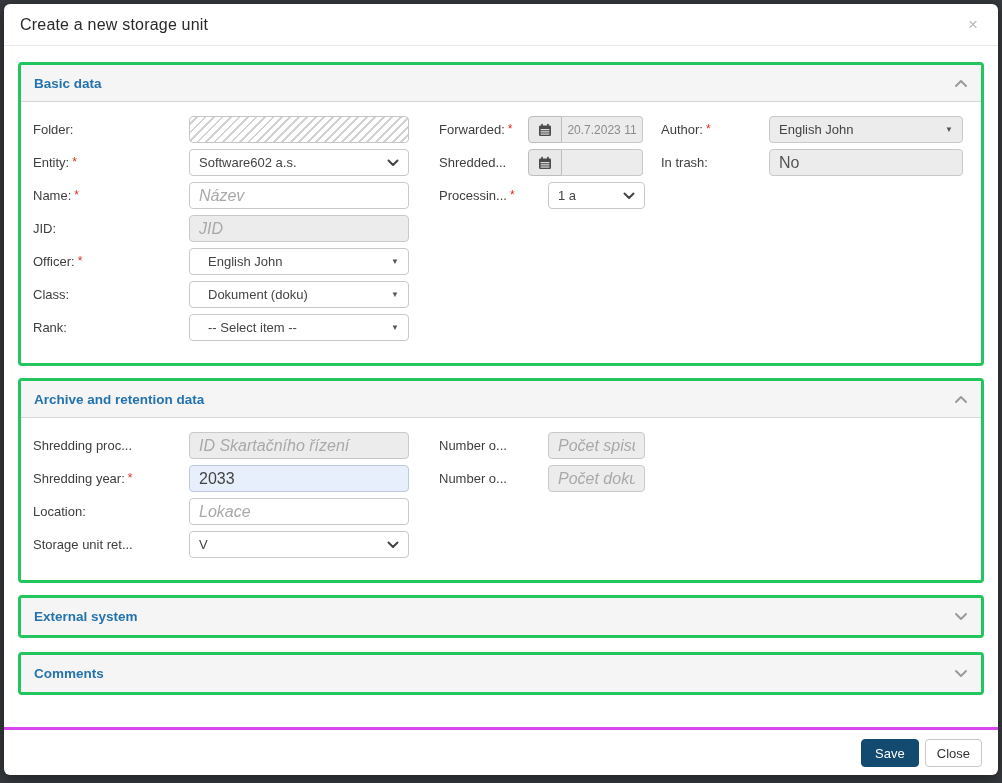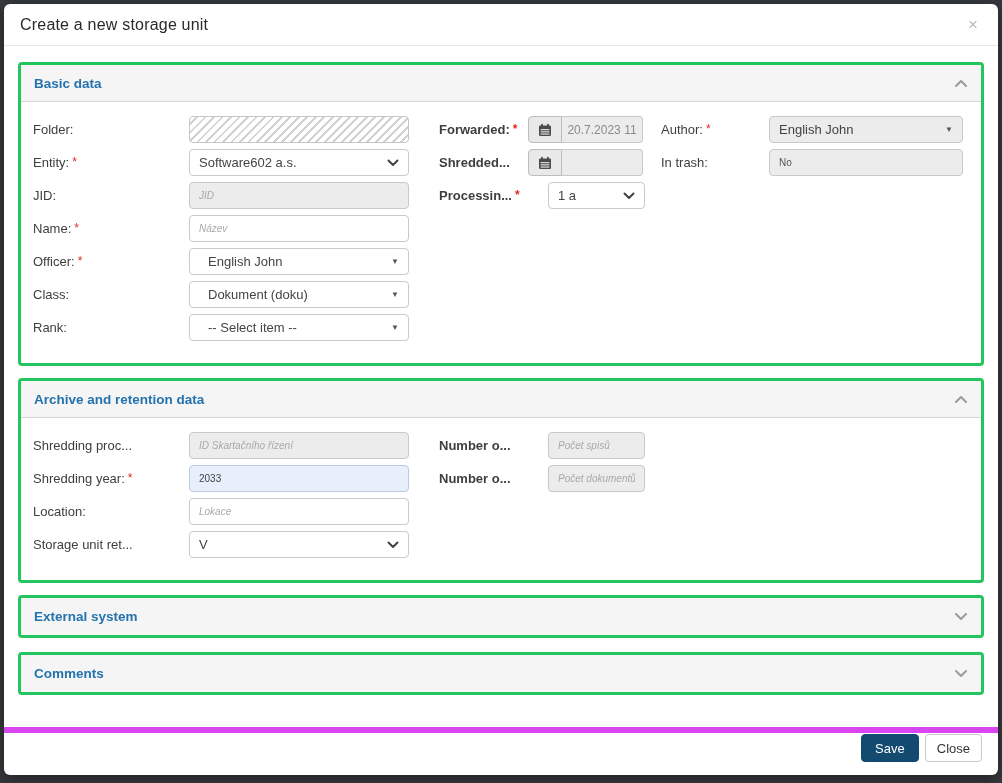--- a/index.html
+++ b/index.html
@@ -47,31 +47,31 @@
   .panel-body { padding:14px 12px 16px 12px; display:flex; }
 
   .fcol { display:flex; flex-direction:column; }
   .col-w1 { width:376px; margin-right:30px; }
   .col-w2 { width:206px; margin-right:16px; }
   .col-w3 { width:302px; }
 
   .frow { display:flex; align-items:center; height:27px; margin-bottom:6px; }
   .lbl { font-size:13px; color:#3e3e3e; white-space:nowrap; }
   .lbl-w1 { width:136px; flex:0 0 136px; }
-  .lbl-w2 { width:89px;  flex:0 0 89px;font-weight:bold; }
+  .lbl-w2 { width:89px;  flex:0 0 89px; }
   .lbl-w3 { width:88px;  flex:0 0 88px; }
   .req { color:#e02b20; font-size:12px; margin-left:3px; vertical-align:top; }
 
   .ctl { height:27px;margin-left:20px; }
   .w-240 { width:240px; } .w-214 { width:214px; } .w-120 { width:120px; } .w-100 { width:100px; }
 
   .txt {
     width:100%; height:27px;
     border:1px solid #c9c9c9; border-radius:4px;
-    padding:0 9px; font-size:10px; color:#555;
+    padding:0 9px; font-size:16px; color:#555;
     font-family:"Liberation Sans", sans-serif;
     background:#fff; outline:none;
   }
   .txt::placeholder { font-style:italic; color:#a9a9a9; opacity:1; }
   .txt.dis { background:#ececec; }
   .txt.hl  { background:#e7eefc; border-color:#bcc9e2; color:#444; }
 
   .hatch {
     width:240px; height:27px;
     border:1px solid #c6c6c6; border-radius:4px;
@@ -102,22 +102,22 @@
     width:81px; height:27px;
     background:#ececec; border:1px solid #c9c9c9; border-left:none;
     border-radius:0 4px 4px 0;
     font-size:12px; color:#8c8c8c;
     display:flex; align-items:center; justify-content:center;
     white-space:nowrap;
   }
 
   .modal-footer {
     margin-top:auto;
-    border-top:6px solid #d946ef;
-    padding:1px 16px 0 16px; height:48px; flex:0 0 48px;
+    border-top:3px solid #d946ef;
+    padding:9px 16px 0 16px; height:48px; flex:0 0 48px;
     display:flex; justify-content:flex-end; align-items:flex-start; gap:6px;
   }
   .btn { height:28px; font-size:13px; border-radius:4px; cursor:pointer;
          font-family:"Liberation Sans", sans-serif; }
   .btn-save { background:#134a70; border:1px solid #134a70; color:#fff; padding:0 13px; }
   .btn-close { background:#fff; border:1px solid #c9c9c9; color:#333; padding:0 11px; }
 </style>
 </head>
 <body>
 
@@ -149,26 +149,26 @@
           <div class="frow">
             <span class="lbl lbl-w1"><span>Entity:</span><span class="req">*</span></span>
             <div class="sel ctl w-240">
               <span class="sel-txt">Software602 a.s.</span>
               <svg class="chev" width="12" height="8" viewBox="0 0 12 8">
                   <polyline points="1.5,1.5 6,6 10.5,1.5" fill="none" stroke="#444" stroke-width="2" stroke-linecap="round" stroke-linejoin="round"></polyline>
                 </svg>
             </div>
           </div>
           <div class="frow">
+            <span class="lbl lbl-w1"><span>Name:</span><span class="req">*</span></span>
+            <input class="txt ctl w-240" placeholder="Název" style="">
+          </div>
+          <div class="frow">
             <span class="lbl lbl-w1"><span>JID:</span></span>
             <input class="txt dis ctl w-240" disabled="" placeholder="JID" style="">
-          </div>
-          <div class="frow">
-            <span class="lbl lbl-w1"><span>Name:</span><span class="req">*</span></span>
-            <input class="txt ctl w-240" placeholder="Název" style="">
           </div>
           <div class="frow">
             <span class="lbl lbl-w1"><span>Officer:</span><span class="req">*</span></span>
             <div class="sel ctl w-240">
               <span class="sel-txt" style="padding-left:9px;">English John</span>
               <span class="arrow-tri">▼</span>
             </div>
           </div>
           <div class="frow">
             <span class="lbl lbl-w1"><span>Class:</span></span>

